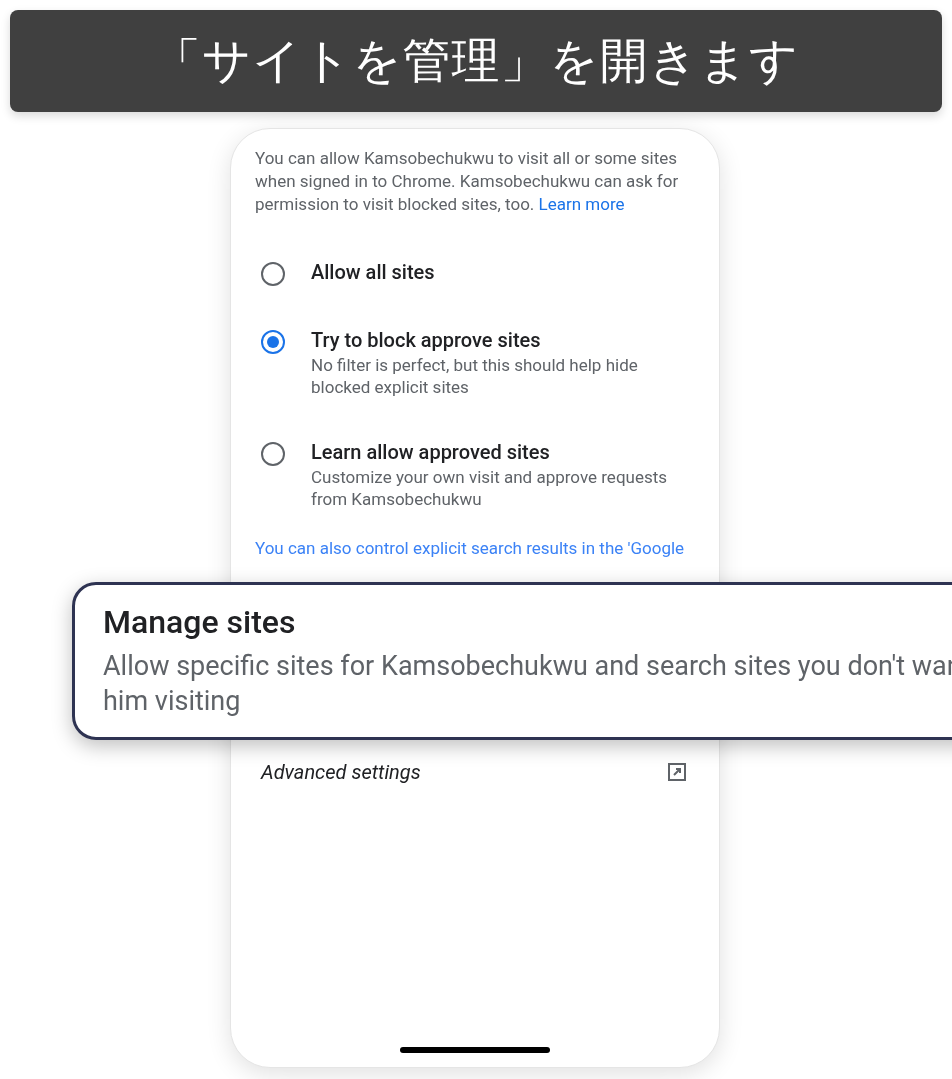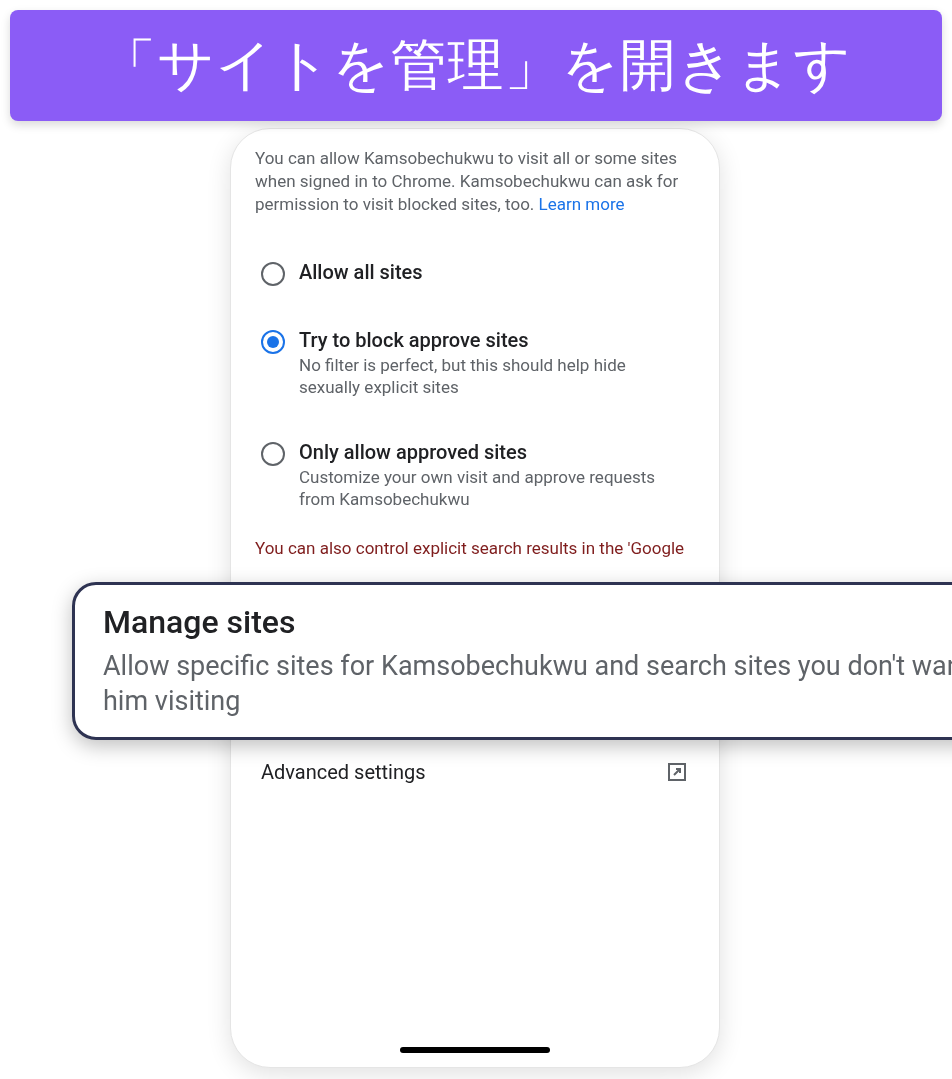--- a/index.html
+++ b/index.html
@@ -10,25 +10,25 @@
       height: 1079px;
       position: relative;
       overflow: hidden;
     }
 
     .banner {
       position: absolute;
       top: 10px;
       left: 10px;
       right: 10px;
-      background: #8b5cf6;
+      background: #404040;
       color: #fff;
       border-radius: 8px;
       padding: 22px 20px;
-      font-size: 56px;
+      font-size: 48px;
       text-align: center;
       line-height: 1.2;
       box-shadow: 0 4px 10px rgba(0,0,0,0.15);
       z-index: 5;
       letter-spacing: 1px;
     }
 
     .phone {
       position: absolute;
       top: 128px;
@@ -48,21 +48,21 @@
       font-size: 17px;
       line-height: 1.35;
       margin-bottom: 30px;
     }
     .learn-more { color: #1a73e8; }
 
     .radio-option {
       display: flex;
       align-items: flex-start;
       padding: 14px 6px;
-      gap: 14px;
+      gap: 26px;
       margin-bottom: 14px;
     }
     .radio-circle {
       flex: 0 0 auto;
       width: 24px;
       height: 24px;
       border: 2.5px solid #5f6368;
       border-radius: 50%;
       margin-top: 2px;
       display: flex;
@@ -85,21 +85,21 @@
       font-weight: 500;
     }
     .radio-desc {
       font-size: 17px;
       color: #5f6368;
       line-height: 1.3;
       margin-top: 2px;
     }
 
     .sub-text {
-      color: #7f1d1d;
+      color: #3b82f6;
       font-size: 17px;
       margin: 10px 0 60px 0;
     }
 
     .list-row {
       display: flex;
       align-items: center;
       gap: 20px;
       padding: 18px 6px;
     }
@@ -119,20 +119,21 @@
       width: 24px;
       height: 24px;
       color: #5f6368;
     }
 
     .adv-row {
       padding: 18px 6px 10px 6px;
       display: flex;
       align-items: flex-start;
       gap: 28px;
+      font-style: italic;
     }
     .adv-text { flex: 1; }
     .adv-title {
       font-size: 20px;
       color: #202124;
     }
     .adv-desc {
       font-size: 17px;
       color: #5f6368;
     }
@@ -194,28 +195,28 @@
       <div class="radio-title">Allow all sites</div>
     </div>
   </div>
 
   <div class="radio-option">
     <div class="radio-circle selected">
       <div class="radio-dot"></div>
     </div>
     <div class="radio-label-group">
       <div class="radio-title">Try to block approve sites</div>
-      <div class="radio-desc">No filter is perfect, but this should help hide sexually explicit sites</div>
+      <div class="radio-desc">No filter is perfect, but this should help hide blocked explicit sites</div>
     </div>
   </div>
 
   <div class="radio-option">
     <div class="radio-circle"></div>
     <div class="radio-label-group">
-      <div class="radio-title">Only allow approved sites</div>
+      <div class="radio-title">Learn allow approved sites</div>
       <div class="radio-desc">Customize your own visit and approve requests from Kamsobechukwu</div>
     </div>
   </div>
 
   <div class="sub-text">You can also control explicit search results in the 'Google</div>
 
   <div class="list-row">
     <span class="list-icon">
       <svg viewBox="0 0 24 24" fill="none" stroke="currentColor" stroke-width="2.2">
         <path d="M4 12 L9 17 L20 6"></path>

